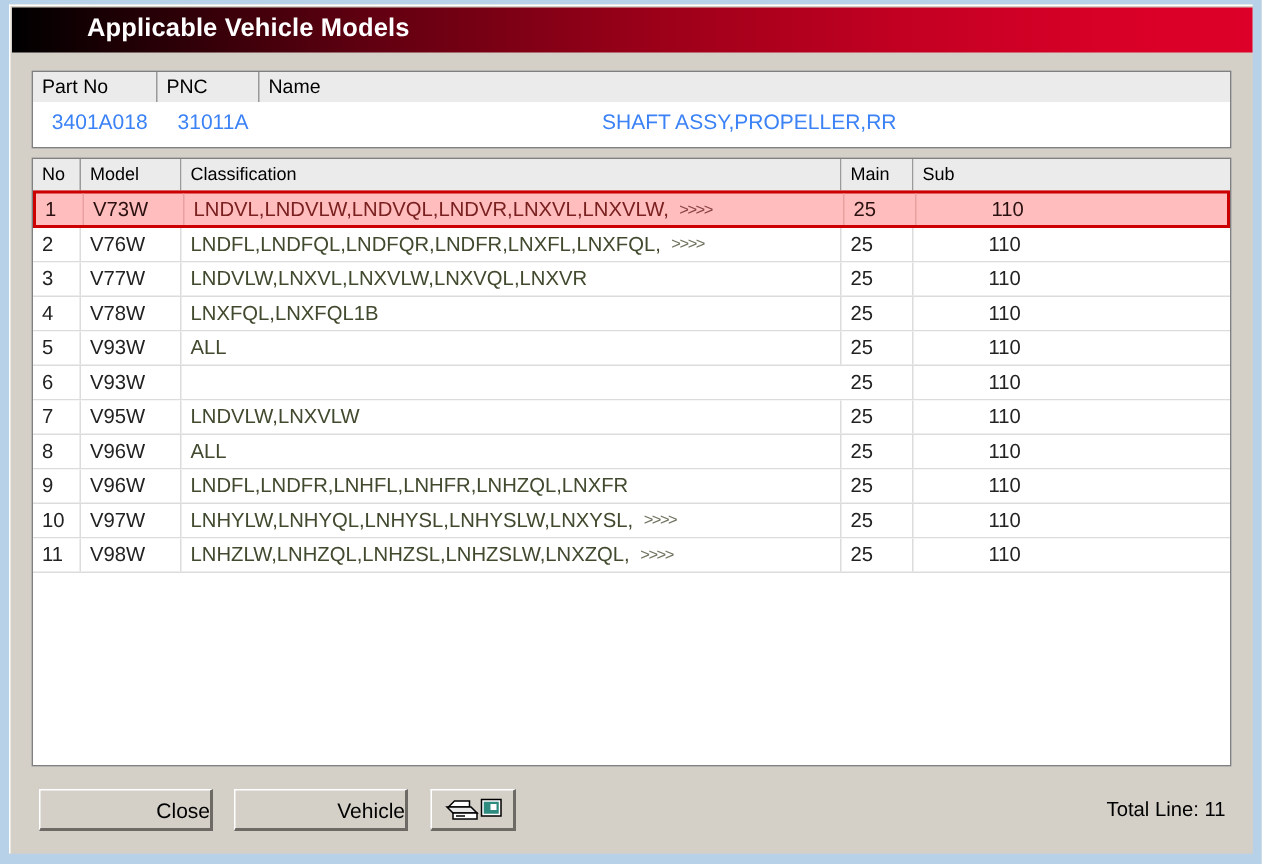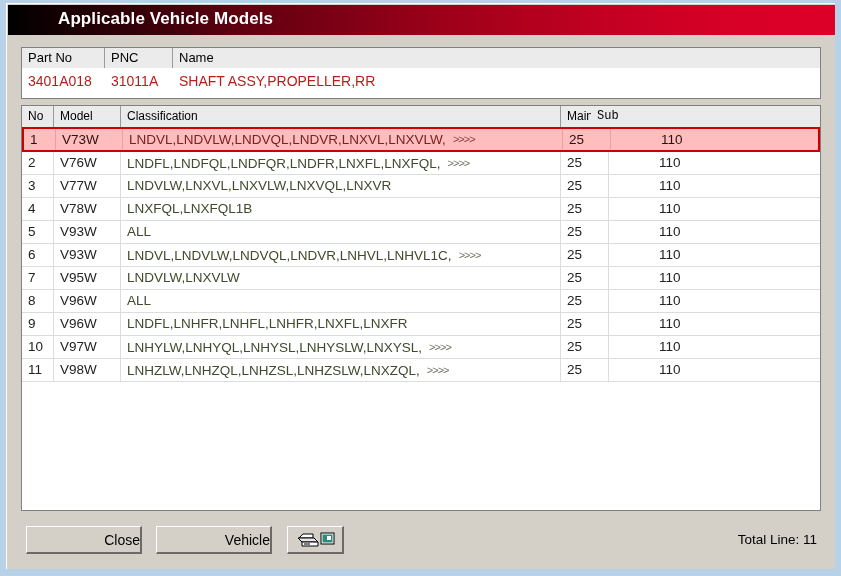--- a/index.html
+++ b/index.html
@@ -95,24 +95,25 @@
   #pi-h-partno { left: 0; width: 83px; }
   #pi-h-pnc    { left: 83px; width: 68px; }
   #pi-h-name   { left: 151px; width: 647px; border-right: none; }
 
   .pi-vcell {
     position: absolute;
     top: 21px;
     height: 24px;
     line-height: 24px;
     font-size: 14px;
-    color: #b91c1c;
+    color: #3b82f6;
     padding-left: 6px;
     box-sizing: border-box;
     white-space: nowrap;
+    text-align: center;
   }
   #pi-v-partno { left: 0;     width: 83px; }
   #pi-v-pnc    { left: 83px;  width: 68px; }
   #pi-v-name   { left: 151px; width: 647px; }
 
   
   #grid {
     position: absolute;
     left: 14px;
     top: 101px;
@@ -141,21 +142,21 @@
     box-sizing: border-box;
     border-right: 1px solid #9a9a9a;
     border-bottom: 1px solid #9a9a9a;
     background: #ebebeb;
     white-space: nowrap;
   }
   .gh-no    { left: 0;     width: 32px; }
   .gh-model { left: 32px;  width: 67px; }
   .gh-class { left: 99px;  width: 440px; }
   .gh-main  { left: 539px; width: 48px; }
-  .gh-sub   { left: 569px; width: 211px; border-right: none; font-family: Liberation Mono, monospace; }
+  .gh-sub   { left: 587px; width: 211px; border-right: none; }
 
   #grid-body {
     position: absolute;
     left: 0;
     top: 22px;
     width: 100%;
     bottom: 0;
     background: #ffffff;
   }
   .grow {
@@ -312,42 +313,41 @@
           <div class="grow">
             <div class="gcell c-no">5</div>
             <div class="gcell c-model">V93W</div>
             <div class="gcell c-class">ALL</div>
             <div class="gcell c-main">25</div>
             <div class="gcell c-sub">110</div>
           </div>
           <div class="grow">
             <div class="gcell c-no">6</div>
             <div class="gcell c-model">V93W</div>
-            <div class="gcell c-class">LNDVL,LNDVLW,LNDVQL,LNDVR,LNHVL,LNHVL1C,<span class="more-mark">&gt;&gt;&gt;&gt;</span></div>
             <div class="gcell c-main">25</div>
             <div class="gcell c-sub">110</div>
           </div>
           <div class="grow">
             <div class="gcell c-no">7</div>
             <div class="gcell c-model">V95W</div>
             <div class="gcell c-class">LNDVLW,LNXVLW</div>
             <div class="gcell c-main">25</div>
             <div class="gcell c-sub">110</div>
           </div>
           <div class="grow">
             <div class="gcell c-no">8</div>
             <div class="gcell c-model">V96W</div>
             <div class="gcell c-class">ALL</div>
             <div class="gcell c-main">25</div>
             <div class="gcell c-sub">110</div>
           </div>
           <div class="grow">
             <div class="gcell c-no">9</div>
             <div class="gcell c-model">V96W</div>
-            <div class="gcell c-class">LNDFL,LNHFR,LNHFL,LNHFR,LNXFL,LNXFR</div>
+            <div class="gcell c-class">LNDFL,LNDFR,LNHFL,LNHFR,LNHZQL,LNXFR</div>
             <div class="gcell c-main">25</div>
             <div class="gcell c-sub">110</div>
           </div>
           <div class="grow">
             <div class="gcell c-no">10</div>
             <div class="gcell c-model">V97W</div>
             <div class="gcell c-class">LNHYLW,LNHYQL,LNHYSL,LNHYSLW,LNXYSL,<span class="more-mark">&gt;&gt;&gt;&gt;</span></div>
             <div class="gcell c-main">25</div>
             <div class="gcell c-sub">110</div>
           </div>

